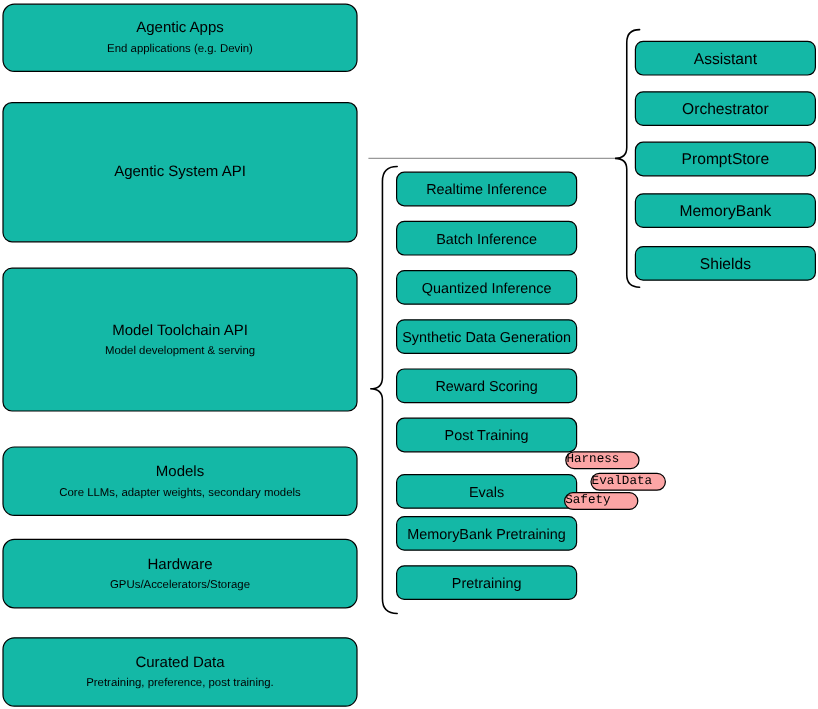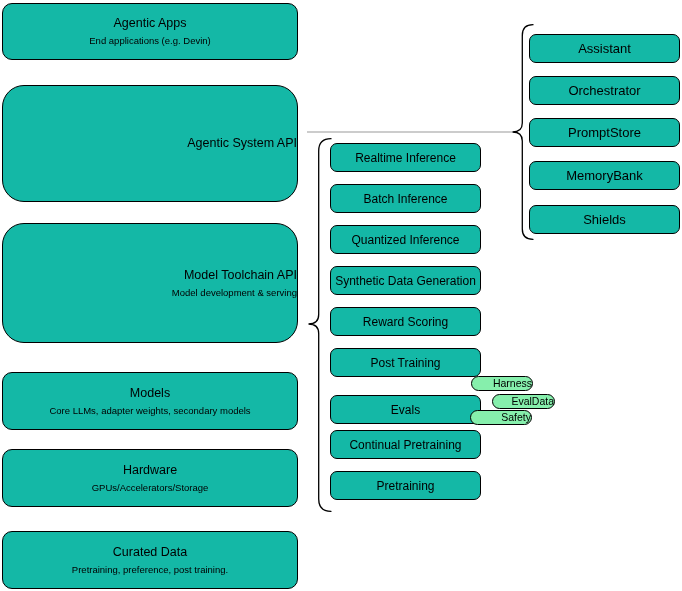--- a/index.html
+++ b/index.html
@@ -25,39 +25,40 @@
     box-sizing: border-box;
     display: flex;
     flex-direction: column;
     align-items: center;
     justify-content: center;
     text-align: center;
     white-space: nowrap;
   }
   .leftbox { left: 2px; width: 296px; gap: 5px; }
   .r10 { border-radius: 10px; }
-  .r26 { border-radius: 22px; align-items: flex-end; }
+  .r26 { border-radius: 8px; }
   .t { font-size: 12.5px; line-height: 1.15; }
   .s { font-size: 9.5px; line-height: 1.2; }
   .midbox  { left: 330px; width: 151px; height: 29px; border-radius: 7px; font-size: 12px; }
   .rightbox { left: 529px; width: 151px; height: 29px; border-radius: 7px; font-size: 13px; }
   .pill {
     position: absolute;
     height: 15px;
-    background: #86efac;
+    background: #fca5a5;
     border: 1.1px solid #000000;
     border-radius: 8px;
     box-sizing: border-box;
     display: flex;
     align-items: center;
-    justify-content: flex-end;
+    justify-content: flex-start;
     font-size: 10.5px;
     line-height: 1;
     z-index: 5;
     white-space: nowrap;
+    font-family: Liberation Mono, monospace;
   }
 </style>
 </head>
 <body>
 
 <div class="canvas">
 
   <svg class="overlay" viewBox="0 0 682 591" xmlns="http://www.w3.org/2000/svg">
 
     <line x1="307" y1="132" x2="512.5" y2="132" stroke="#999999" stroke-width="1.2"></line>
@@ -111,21 +112,21 @@
   <div class="node midbox" style="top:307px;">
     <span>Reward Scoring</span>
   </div>
   <div class="node midbox" style="top:348px;">
     <span>Post Training</span>
   </div>
   <div class="node midbox" style="top:395px;">
     <span>Evals</span>
   </div>
   <div class="node midbox" style="top:430px;">
-    <span>Continual Pretraining</span>
+    <span>MemoryBank Pretraining</span>
   </div>
   <div class="node midbox" style="top:471px;">
     <span>Pretraining</span>
   </div>
 
   <div class="pill" style="left:471px; top:376px; width:62px;">
     <span>Harness</span>
   </div>
   <div class="pill" style="left:492px; top:394px; width:63px;">
     <span>EvalData</span>

